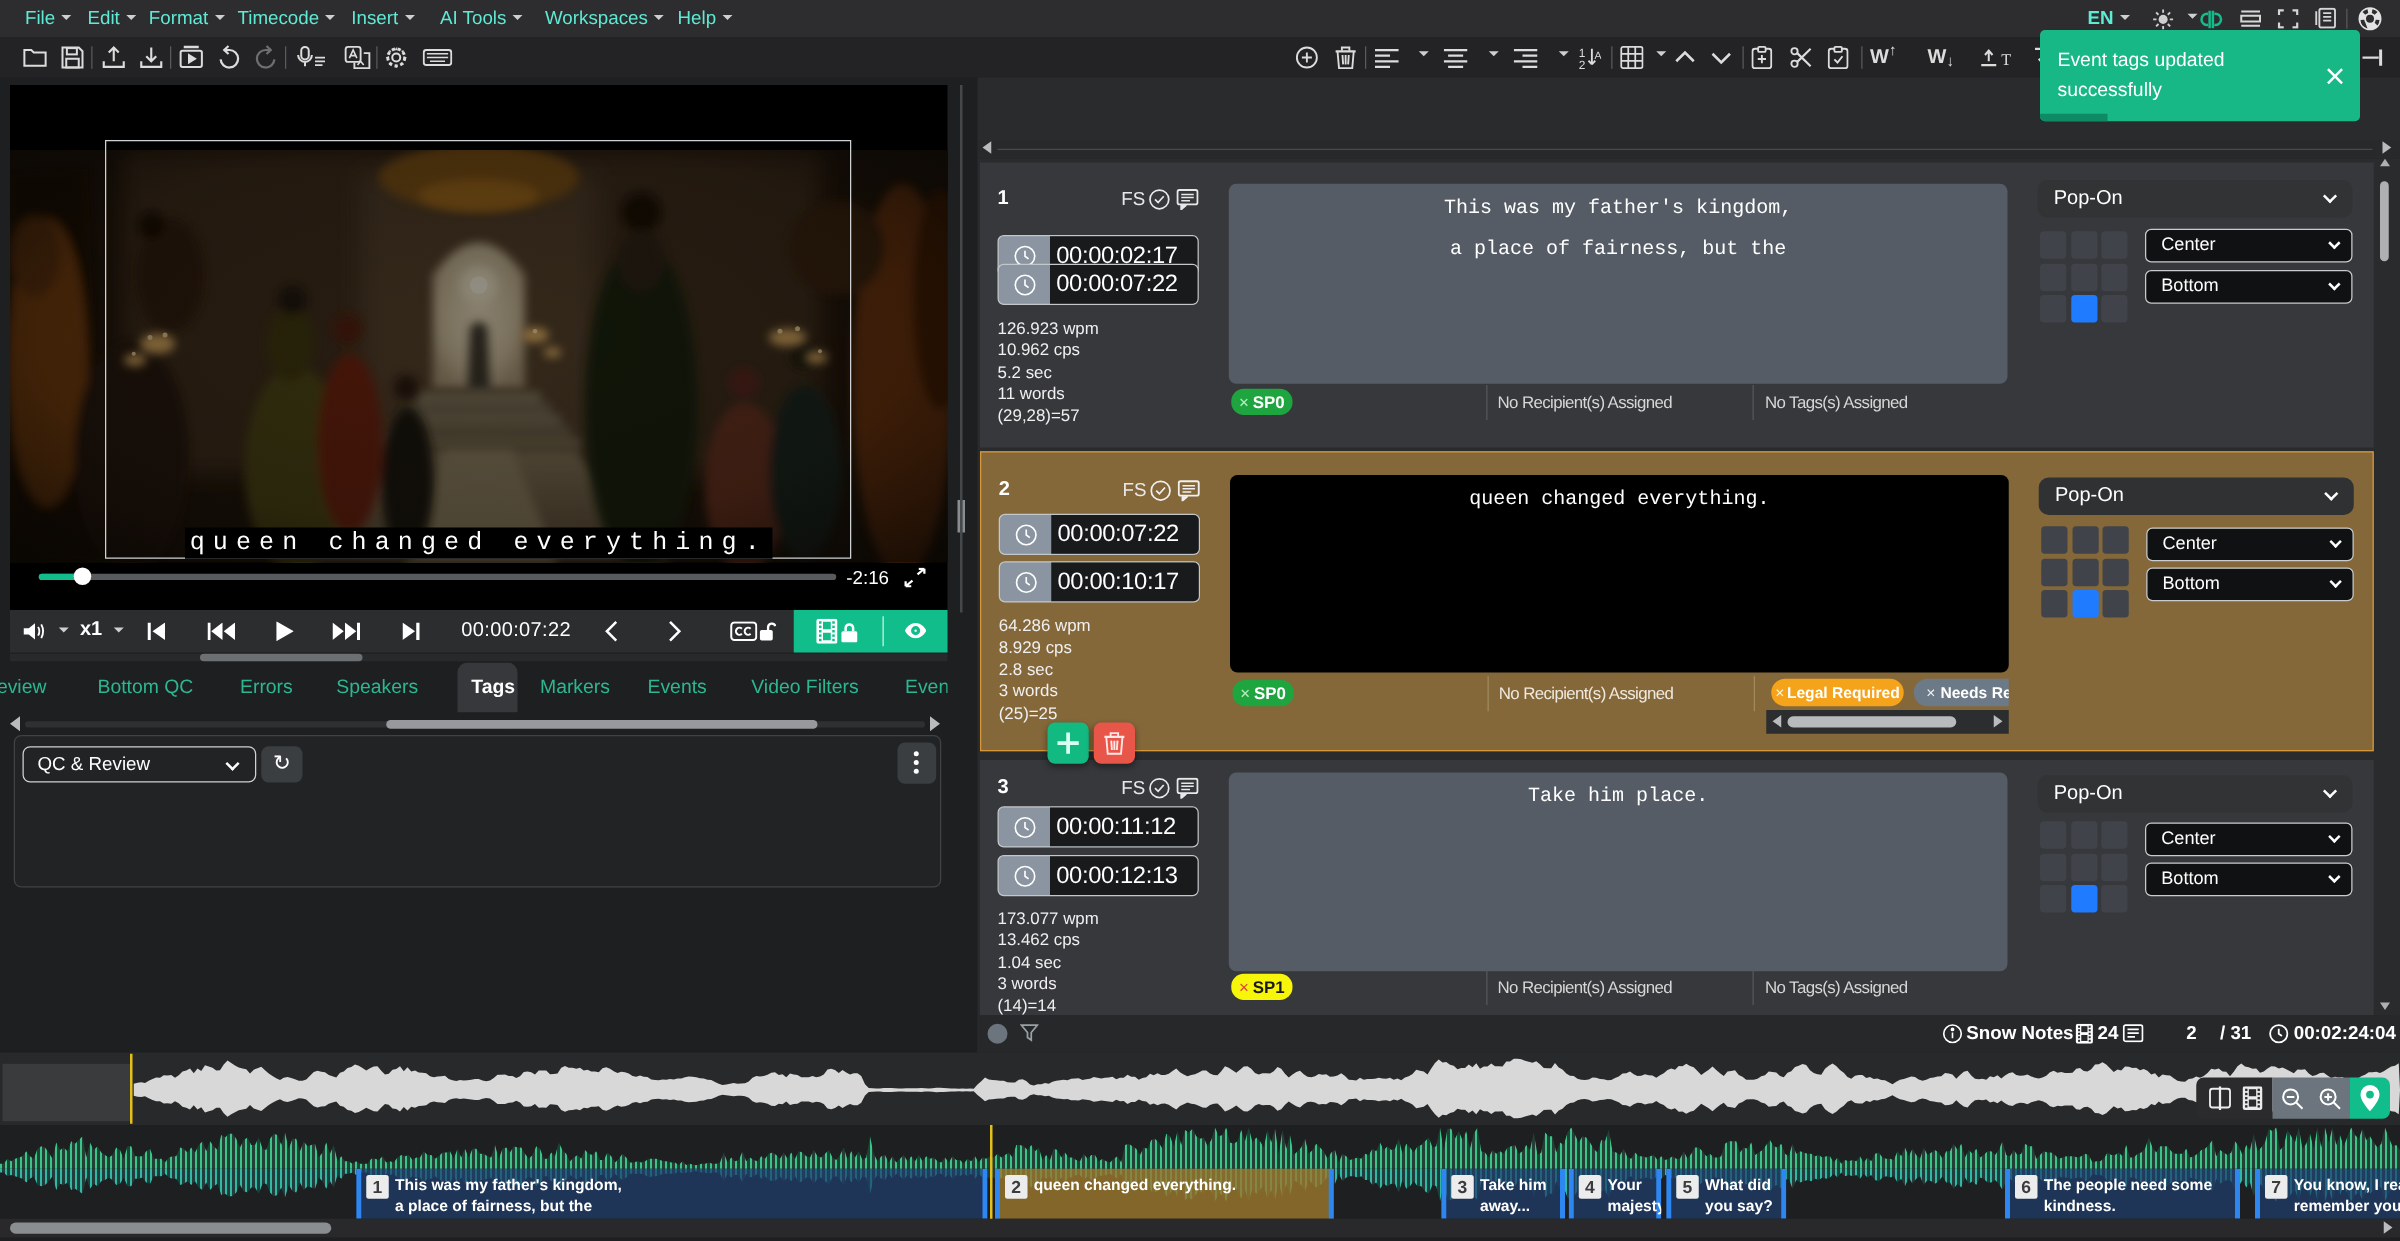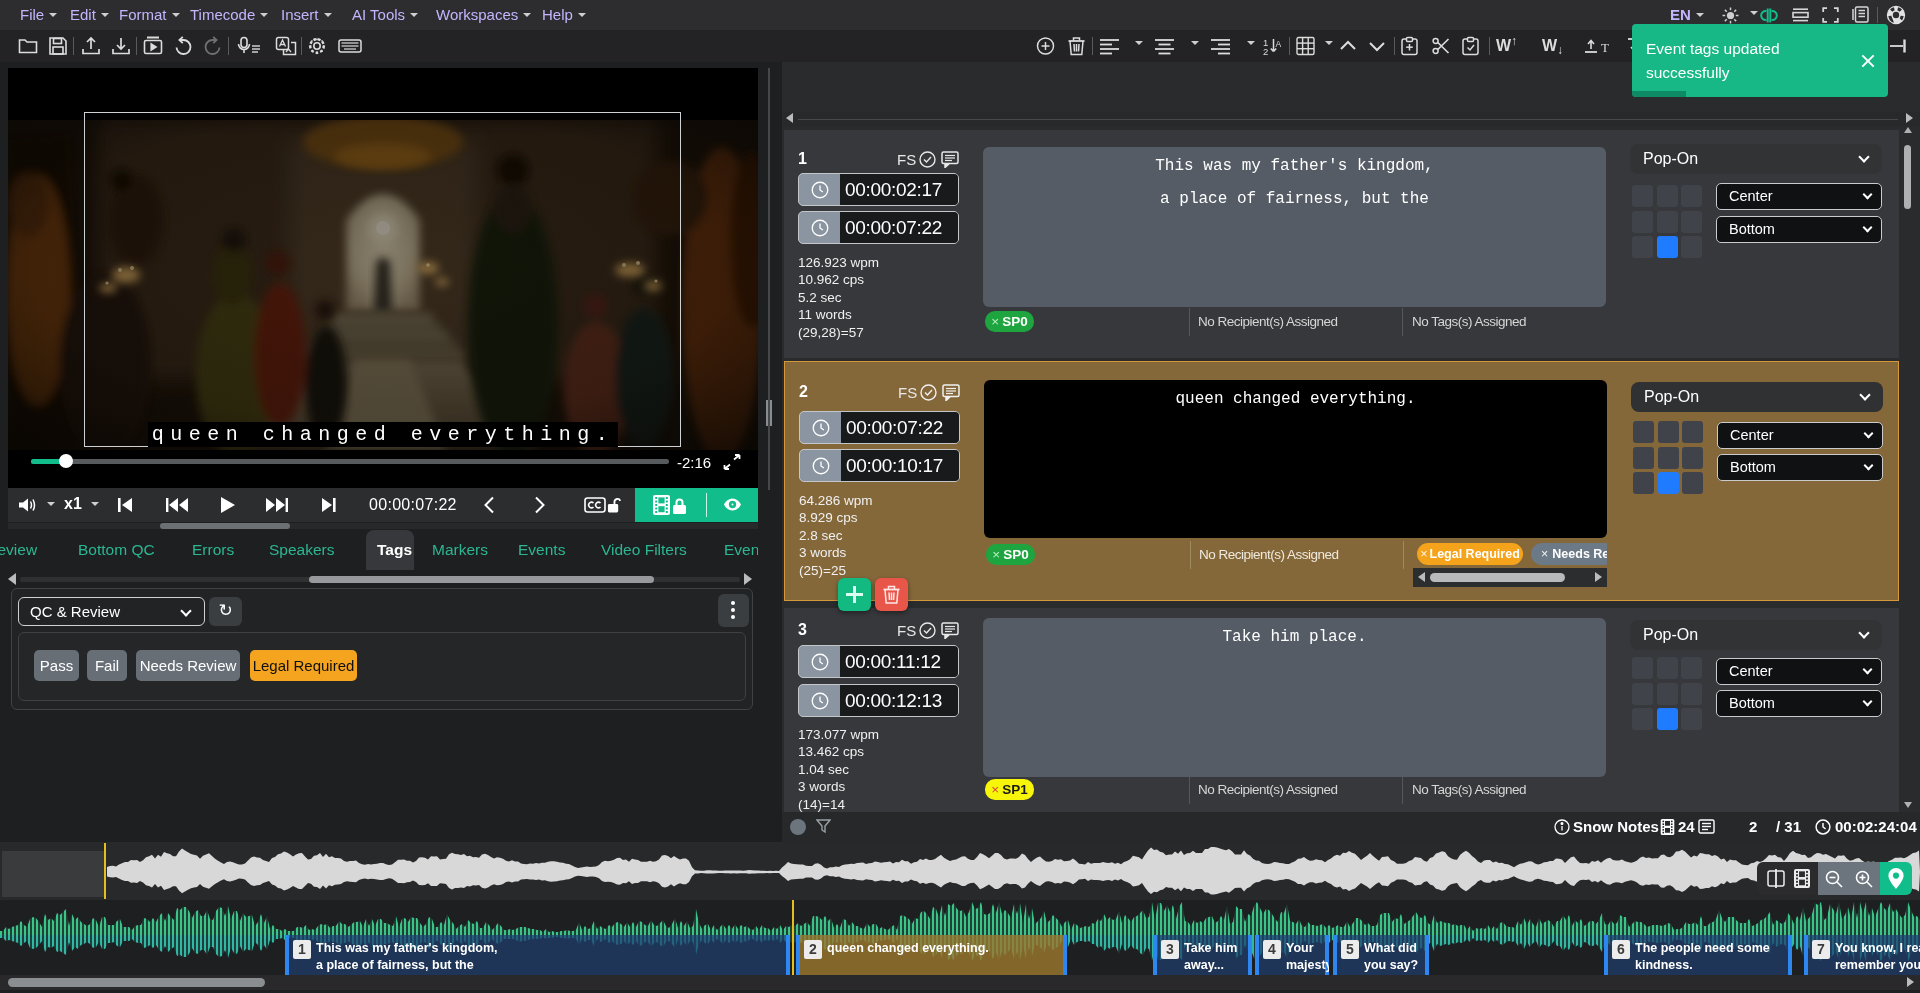--- a/index.html
+++ b/index.html
@@ -1,21 +1,21 @@
 <!DOCTYPE html>
 <html><head>
 <meta charset="utf-8">
 <style>
 * { margin:0; padding:0; box-sizing:border-box; }
 html,body { width:1920px; height:993px; background:#1d1f21; overflow:hidden;
   font-family:"Liberation Sans", sans-serif; -webkit-font-smoothing:antialiased; }
 .abs { position:absolute; }
 svg { display:block; }
 
-#menubar { left:0; top:0; width:1920px; height:30px; background:#2d2d2f; color:#c4b5fd; font-size:15px; }
+#menubar { left:0; top:0; width:1920px; height:30px; background:#2d2d2f; color:#5eead4; font-size:15px; }
 #menubar .mi { position:absolute; top:6px; white-space:nowrap; }
 .caret { display:inline-block; width:0; height:0; border-left:4px solid transparent; border-right:4px solid transparent; border-top:4px solid #cfcfcf; vertical-align:middle; margin-left:5px; margin-top:-2px;}
 #toolbar { left:0; top:30px; width:1920px; height:32px; background:#232325; }
 .tico { position:absolute; top:36px; width:20px; height:20px; color:#dcdcdc; }
 .tdiv { position:absolute; top:37px; width:1px; height:18px; background:#5a5a5a; }
 
 #player { left:8px; top:68px; width:750px; height:422px; background:#000; }
 #scene { position:absolute; left:0; top:52px; width:750px; height:330px; }
 #saferect { position:absolute; left:76px; top:44px; width:597px; height:335px; border:1px solid #cfd2d4; }
 #vsub { position:absolute; left:0; top:355px; width:750px; text-align:center; }
@@ -515,26 +515,20 @@
     <div class="th"></div>
   <span class="sarrow r" style="right:0;top:0"></span>
 </div>
 
 <div id="tagspanel" class="abs">
   <div id="qcsel">QC &amp; Review<span class="chev" style="position:absolute;right:14px;top:9px"></span></div>
   <div id="refreshb">↻</div>
   <div id="kebabb">
       <span class="kdots"></span>
     </div>
-  <div id="qcbox">
-    <div class="qbtn" style="left:15px;width:45px;line-height:31px">Pass</div>
-    <div class="qbtn" style="left:68px;width:40px;line-height:31px">Fail</div>
-    <div class="qbtn" style="left:117px;width:104px;line-height:31px">Needs Review</div>
-    <div class="qbtn or" style="left:231px;width:107px;line-height:31px">Legal Required</div>
-  </div>
 </div>
 
 <div class="abs" style="left:768px;top:68px;width:2px;height:422px;background:#46494b"></div>
 <div class="abs" style="left:766px;top:400px;width:2px;height:26px;background:#8a8d8f"></div>
 <div class="abs" style="left:770px;top:400px;width:2px;height:26px;background:#8a8d8f"></div>
 
 <div id="rpanel" class="abs">
   <div id="rarrows">
     <span class="sarrow l" style="left:4px;top:1px;border-width:5px;border-right-width:7px"></span>
     <div style="position:absolute;left:16px;top:7px;width:1100px;height:1px;background:#47494b"></div>
@@ -550,21 +544,21 @@
       </svg>
     <svg style="position:absolute;left:157px;top:21px" width="18" height="17" viewBox="0 0 18 17" fill="none" stroke="#e8e8e8" stroke-width="1.5">
         <rect x="1" y="1" width="16" height="11.5" rx="1.5"></rect>
         <path d="M4 13 L4 16.5 L8 13" fill="#e8e8e8"></path>
         <g stroke-width="1.2">
           <line x1="4" y1="4.5" x2="14" y2="4.5"></line>
           <line x1="4" y1="7" x2="14" y2="7"></line>
           <line x1="4" y1="9.5" x2="11" y2="9.5"></line>
         </g>
       </svg>
-    <div class="tcwrap" style="top:43px">
+    <div class="tcwrap" style="top:58px">
         <svg style="position:absolute;left:12px;top:7px" width="18" height="18" viewBox="0 0 22 22" fill="none" stroke="#fff" stroke-width="1.6">
           <circle cx="11" cy="11" r="9.5"></circle>
           <path d="M11 5.5 V11 L14.5 13.5"></path>
         </svg>
         <div class="inp">00:00:02:17</div>
       </div>
     <div class="tcwrap" style="top:81px">
         <svg style="position:absolute;left:12px;top:7px" width="18" height="18" viewBox="0 0 22 22" fill="none" stroke="#fff" stroke-width="1.6">
           <circle cx="11" cy="11" r="9.5"></circle>
           <path d="M11 5.5 V11 L14.5 13.5"></path>

